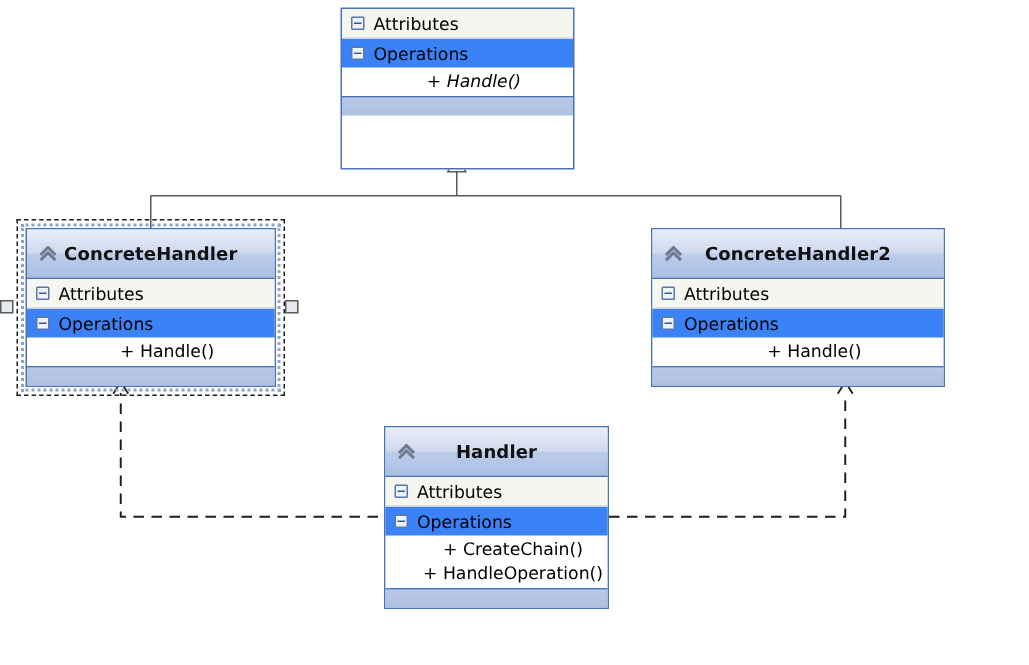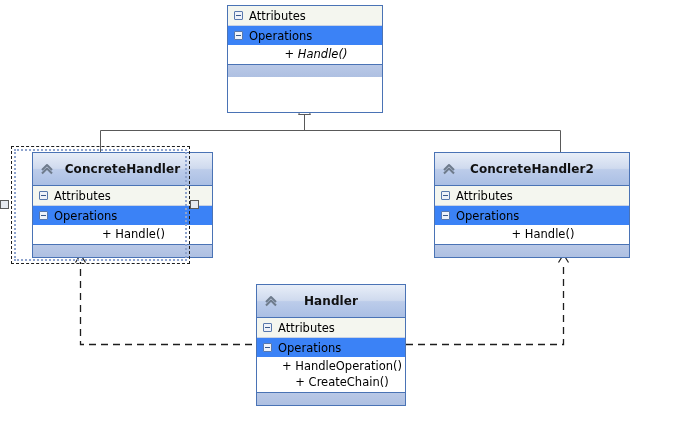--- a/index.html
+++ b/index.html
@@ -193,21 +193,21 @@
         <span class="toggle-icon"></span>
         <span>Operations</span>
       </div>
       <div class="members">
         <div class="member abstract">+ Handle()</div>
       </div>
     </div>
     <div class="uml-footer"></div>
   </div>
 
-  <div class="uml-class" id="box-concrete-handler" style="left:32px; top:152px; width:181px; height:106px;">
+  <div class="uml-class" id="box-concrete-handler" style="left:17px; top:152px; width:167px; height:106px;">
     <div class="uml-header">
       <svg class="chevron-icon" viewBox="0 0 16 16">
         <path d="M3 9 L8 4 L13 9" fill="none" stroke="#6e7b8c" stroke-width="2.1" stroke-linejoin="round"></path>
         <path d="M3 12.5 L8 7.5 L13 12.5" fill="none" stroke="#6e7b8c" stroke-width="2.1" stroke-linejoin="round"></path>
       </svg>
       <span class="uml-title">ConcreteHandler</span>
     </div>
     <div class="compartment">
       <div class="comp-head">
         <span class="toggle-icon"></span>
@@ -270,20 +270,20 @@
         <span class="toggle-icon"></span>
         <span>Attributes</span>
       </div>
     </div>
     <div class="compartment ops">
       <div class="comp-head">
         <span class="toggle-icon"></span>
         <span>Operations</span>
       </div>
       <div class="members">
+        <div class="member">+ CreateChain()</div>
         <div class="member">+ HandleOperation()</div>
-        <div class="member">+ CreateChain()</div>
       </div>
     </div>
     <div class="uml-footer"></div>
   </div>
 
 </div>
 
 </body></html>

